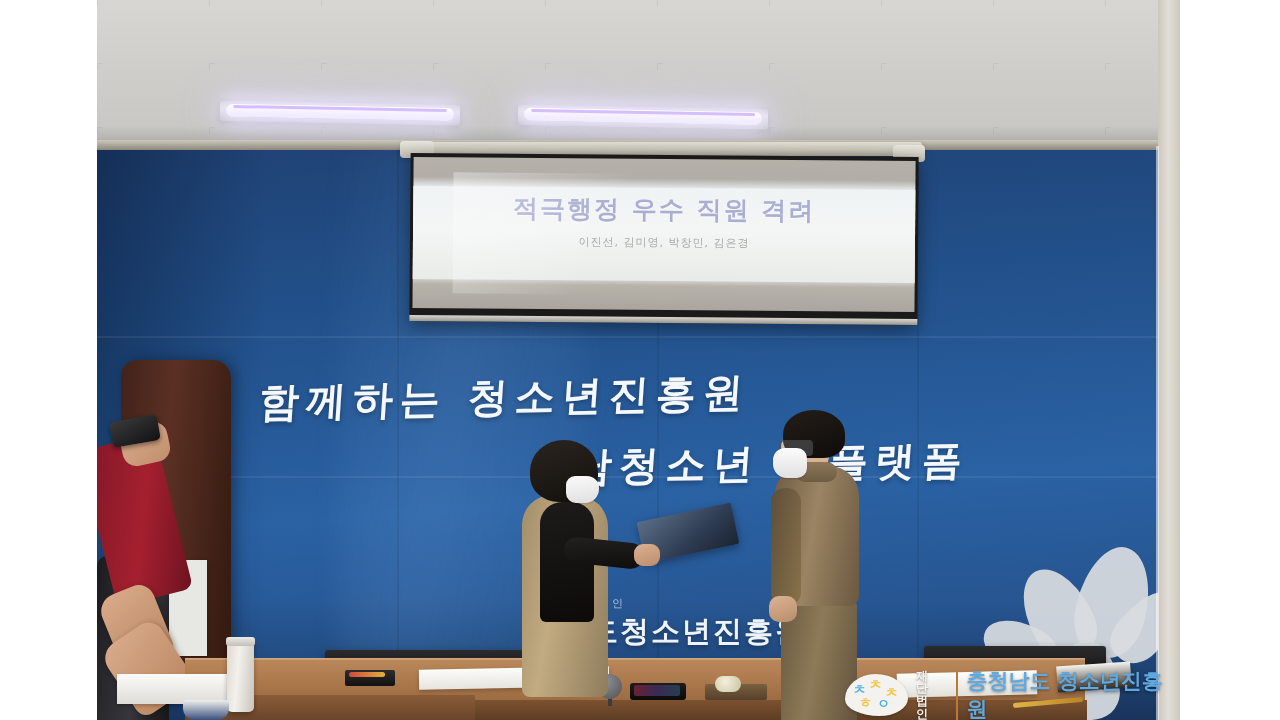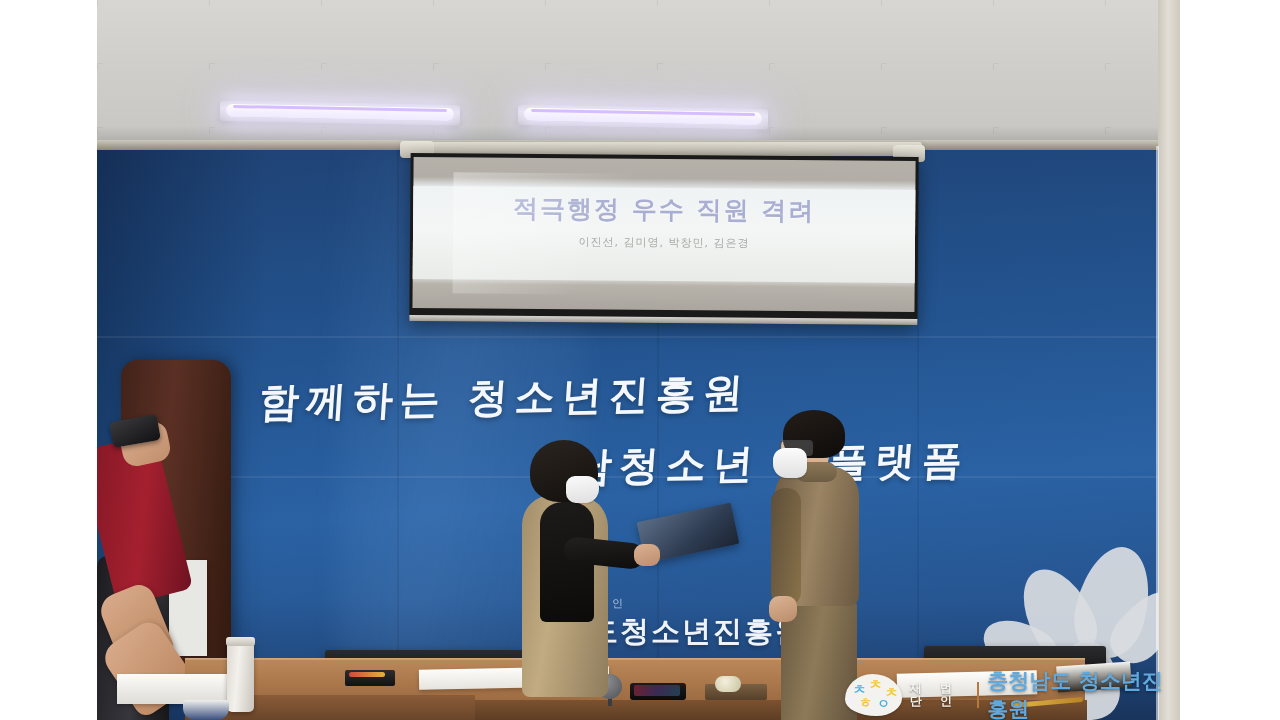--- a/index.html
+++ b/index.html
@@ -228,21 +228,21 @@
   
   #watermark{position:absolute;left:748px;top:672px;height:46px;display:flex;align-items:center;gap:8px;z-index:20;}
   #wm-blob{position:relative;width:64px;height:42px;border-radius:48% 52% 45% 55%/60% 58% 42% 40%;
     background:#f4f2ee;box-shadow:0 1px 3px rgba(0,0,0,.25);}
   .wm-figure{position:absolute;font-weight:700;font-size:13px;line-height:1;}
   #wm-fig-1{left:8px;top:9px;color:#47b0e0;}
   #wm-fig-2{left:24px;top:4px;color:#f2c230;}
   #wm-fig-3{left:40px;top:12px;color:#f2c230;}
   #wm-fig-4{left:14px;top:22px;color:#f2c230;}
   #wm-fig-5{left:32px;top:23px;color:#47b0e0;}
-  #wm-corp{display:flex;justify-content:center;line-height:1.05;
+  #wm-corp{display:flex;flex-direction:column;justify-content:center;line-height:1.05;
     padding-right:7px;border-right:2px solid #b9793c;}
   .wm-corp-line{font-size:12px;font-weight:700;color:#f6f3ee;letter-spacing:2px;
     text-shadow:0 1px 2px rgba(0,0,0,.45);}
   #wm-name{font-size:21px;font-weight:700;color:#5fa9de;letter-spacing:0px;
     text-shadow:0 1px 3px rgba(0,0,0,.4);}
 
   
   .band{position:absolute;top:0;height:720px;background:#ffffff;z-index:40;}
   #band-left{left:0;width:97px;}
   #band-right{left:1180px;width:100px;}

